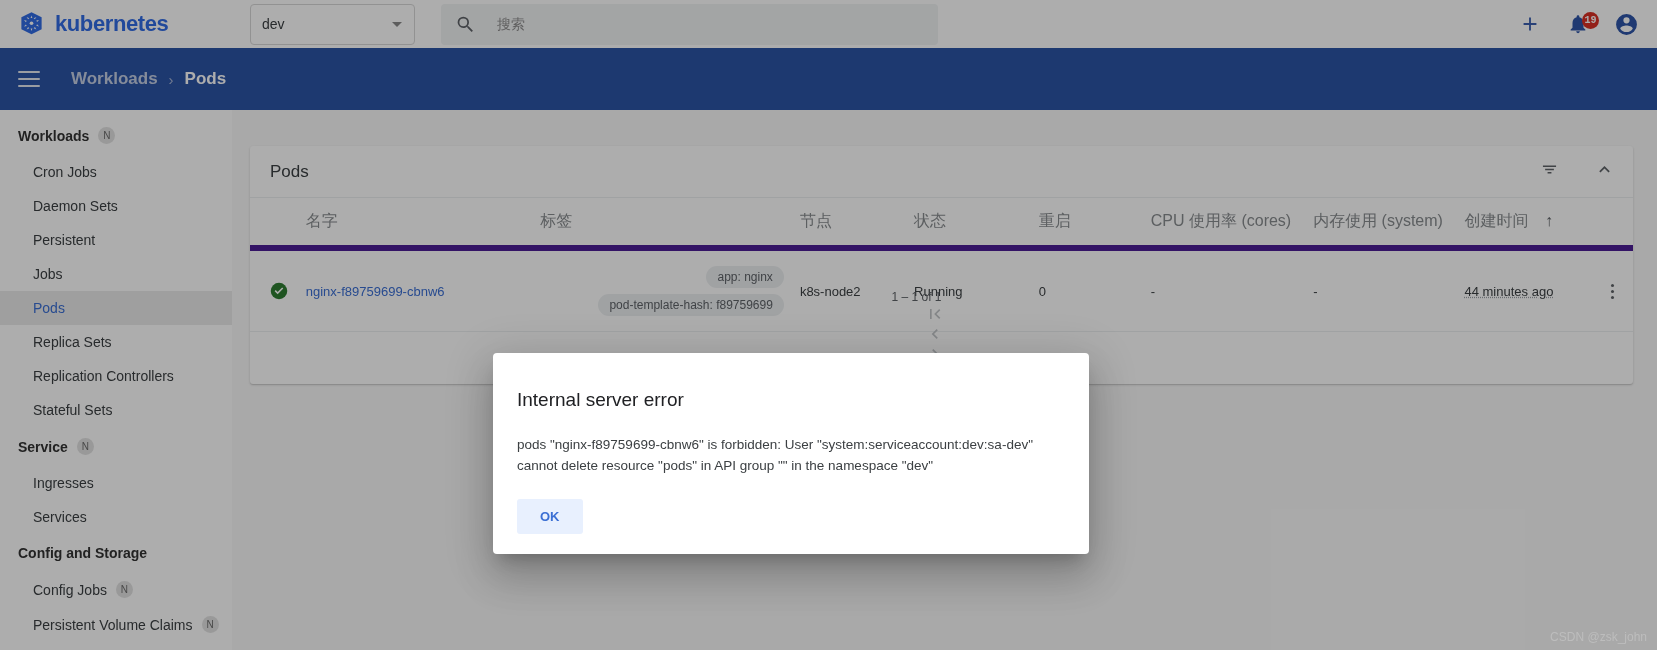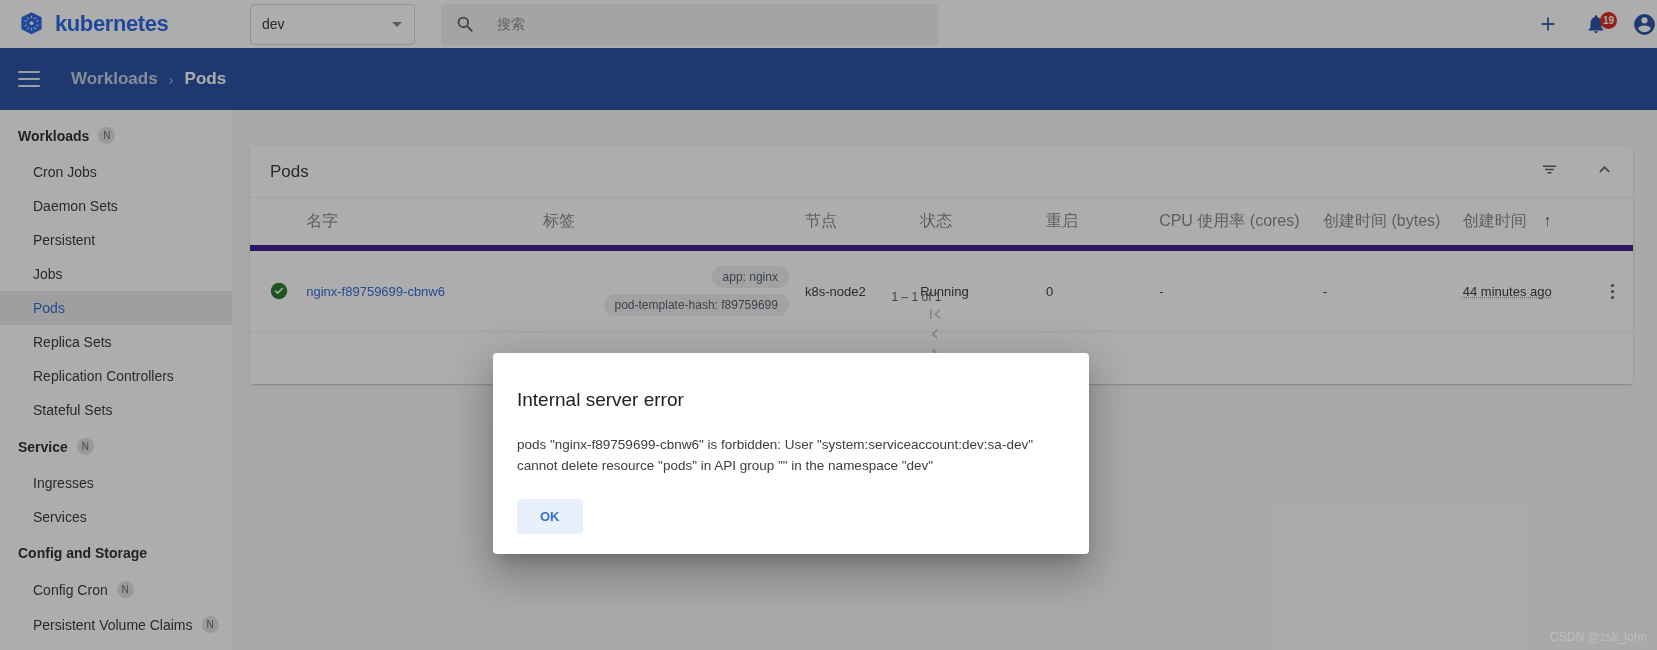--- a/index.html
+++ b/index.html
@@ -49,21 +49,21 @@
     display:flex; align-items:center; padding-left: 14px;
   }
   .search-wrap svg { flex: 0 0 auto; }
   .search-input {
     border: none; outline: none; background: transparent;
     font-size: 14px; color: #3c4043; margin-left: 19px; width: 400px;
     font-family: "Liberation Sans", sans-serif;
   }
   .search-input::placeholder { color:#8e8e8e; }
   .top-actions {
-    margin-left: auto; display:flex; align-items:center; padding-right: 0; gap: 22px;
+    margin-left: auto; display:flex; align-items:center; padding-right: 18px; gap: 22px; font-family: Liberation Mono, monospace;
   }
   .icon-btn { position: relative; display:flex; align-items:center; justify-content:center; width: 26px; height: 26px; cursor:pointer; }
   .notif-badge {
     position:absolute; right:-8px; top: 1px;
     background:#d93025; color:#fff; border-radius: 50%;
     min-width: 17px; height: 17px; font-size: 10px; font-weight: 700;
     display:flex; align-items:center; justify-content:center; padding: 0 2px;
   }
 
   
@@ -287,21 +287,21 @@
       <span>Ingresses</span>
     </div>
     <div class="nav-item">
       <span>Services</span>
     </div>
 
     <div class="nav-section">
       <span>Config and Storage</span>
     </div>
     <div class="nav-item">
-      <span>Config Cron</span>
+      <span>Config Jobs</span>
       <span class="nbadge">N</span>
     </div>
     <div class="nav-item">
       <span>Persistent Volume Claims</span>
       <span class="nbadge">N</span>
     </div>
     <div class="nav-item">
       
       
     </div>
@@ -329,21 +329,21 @@
       <table class="pods">
         <thead>
           <tr>
             <th class="col-status-ic"></th>
             <th class="col-name">名字</th>
             <th class="col-labels">标签</th>
             <th class="col-node">节点</th>
             <th class="col-state">状态</th>
             <th class="col-restarts">重启</th>
             <th class="col-cpu">CPU 使用率 (cores)</th>
-            <th class="col-mem">创建时间 (bytes)</th>
+            <th class="col-mem">内存使用 (system)</th>
             <th class="col-created">
               <span>创建时间</span>
               <span style="margin-left:12px;color:#5f6368;">↑</span>
             </th>
             <th class="col-kebab"></th>
           </tr>
         </thead>
         <tbody>
           <tr>
             <td class="col-status-ic">

